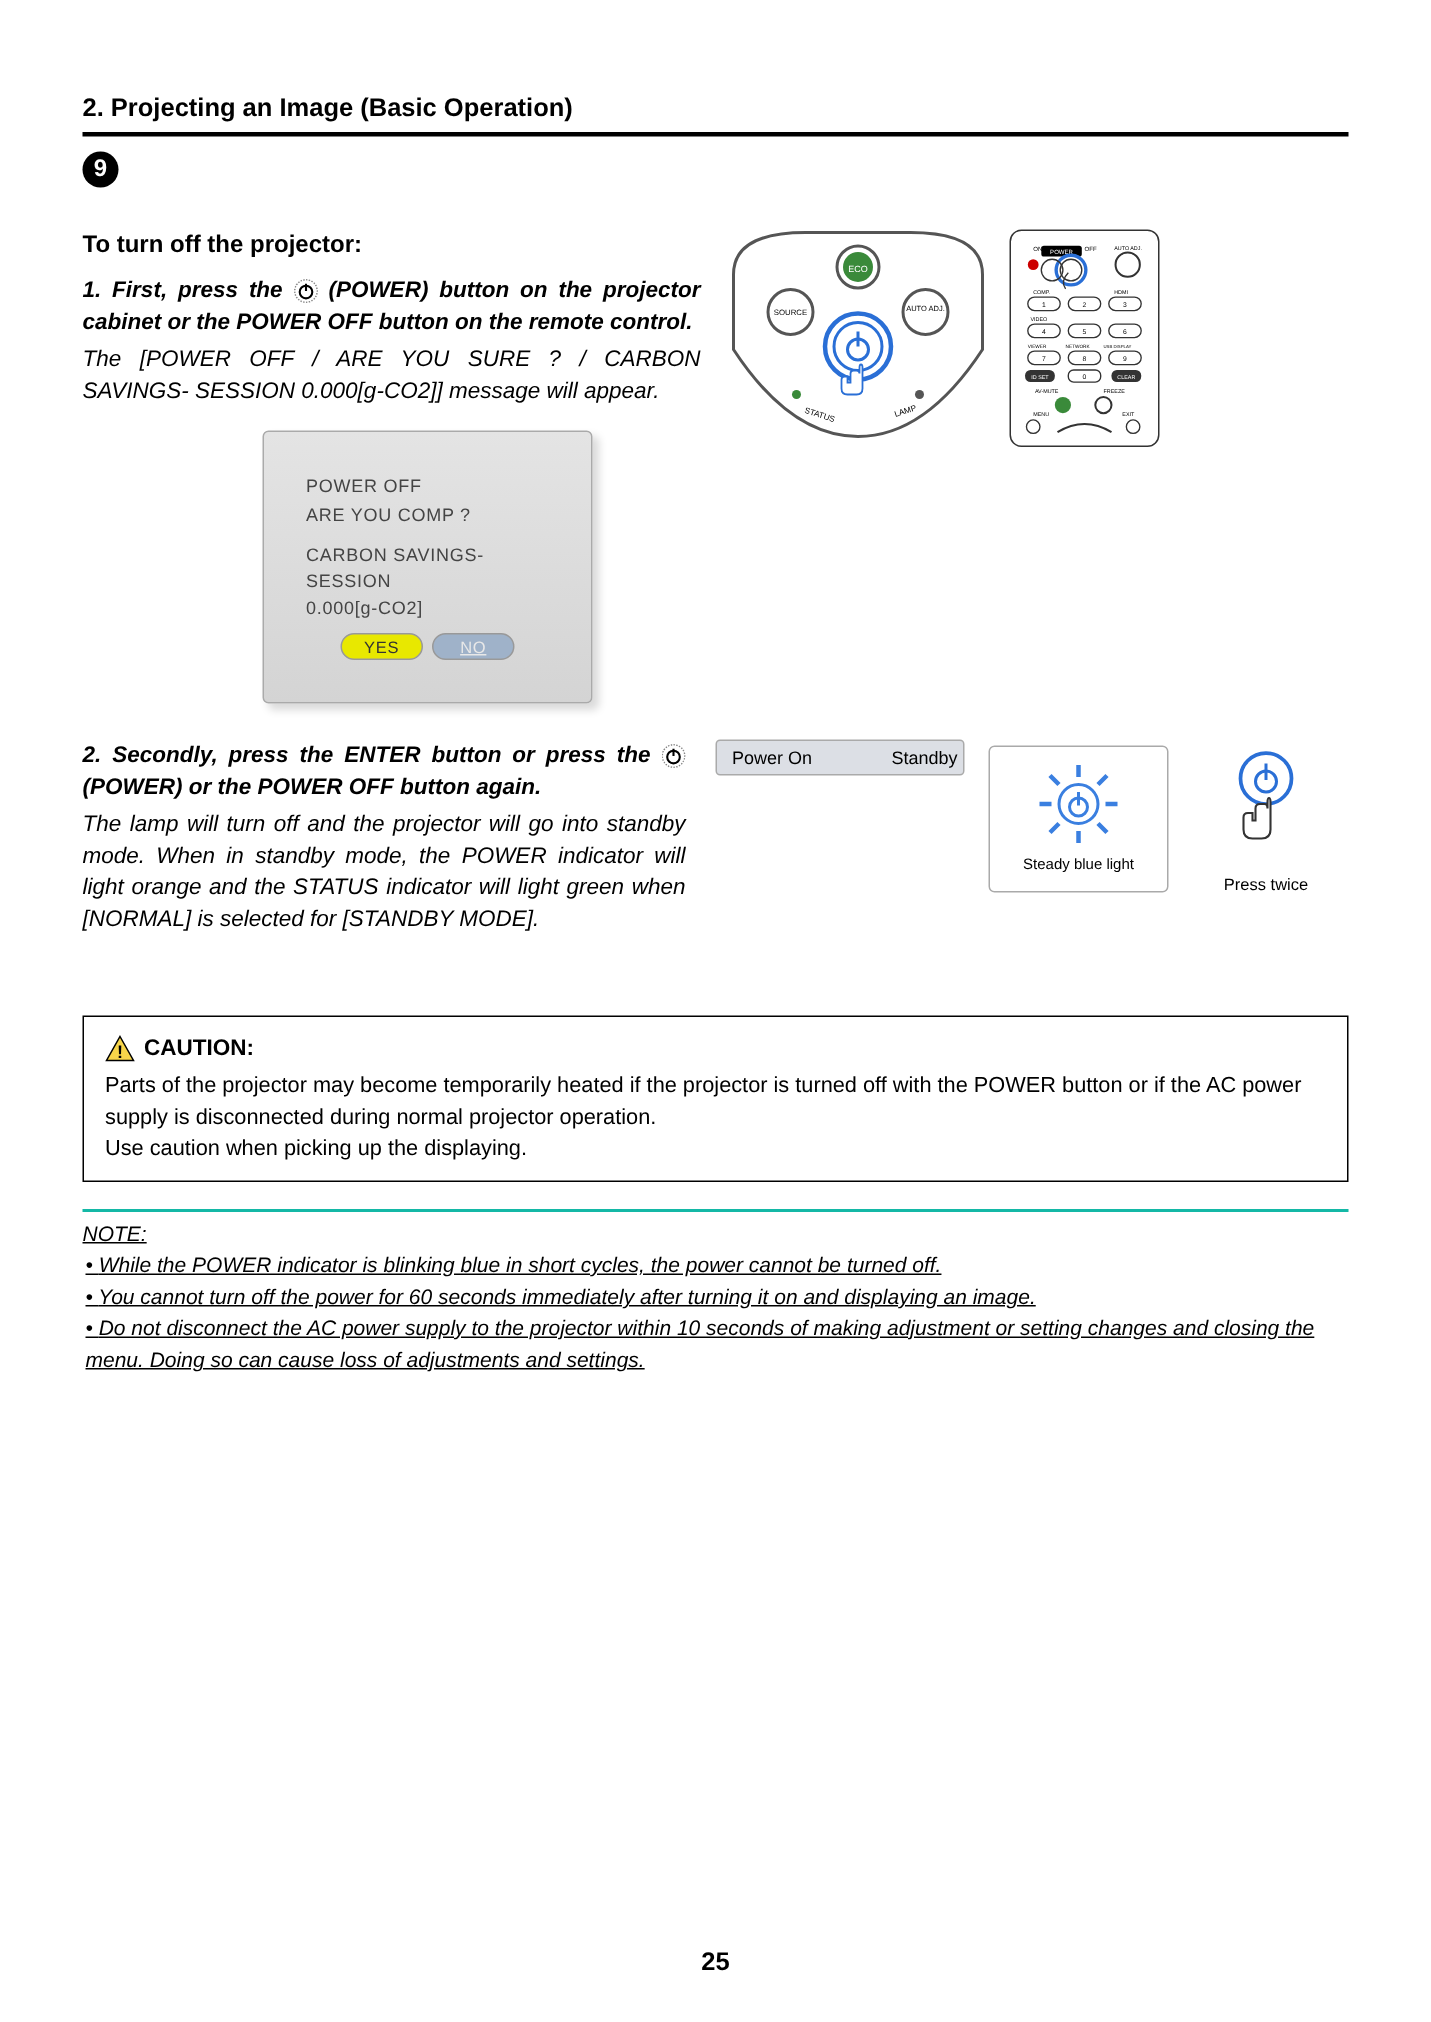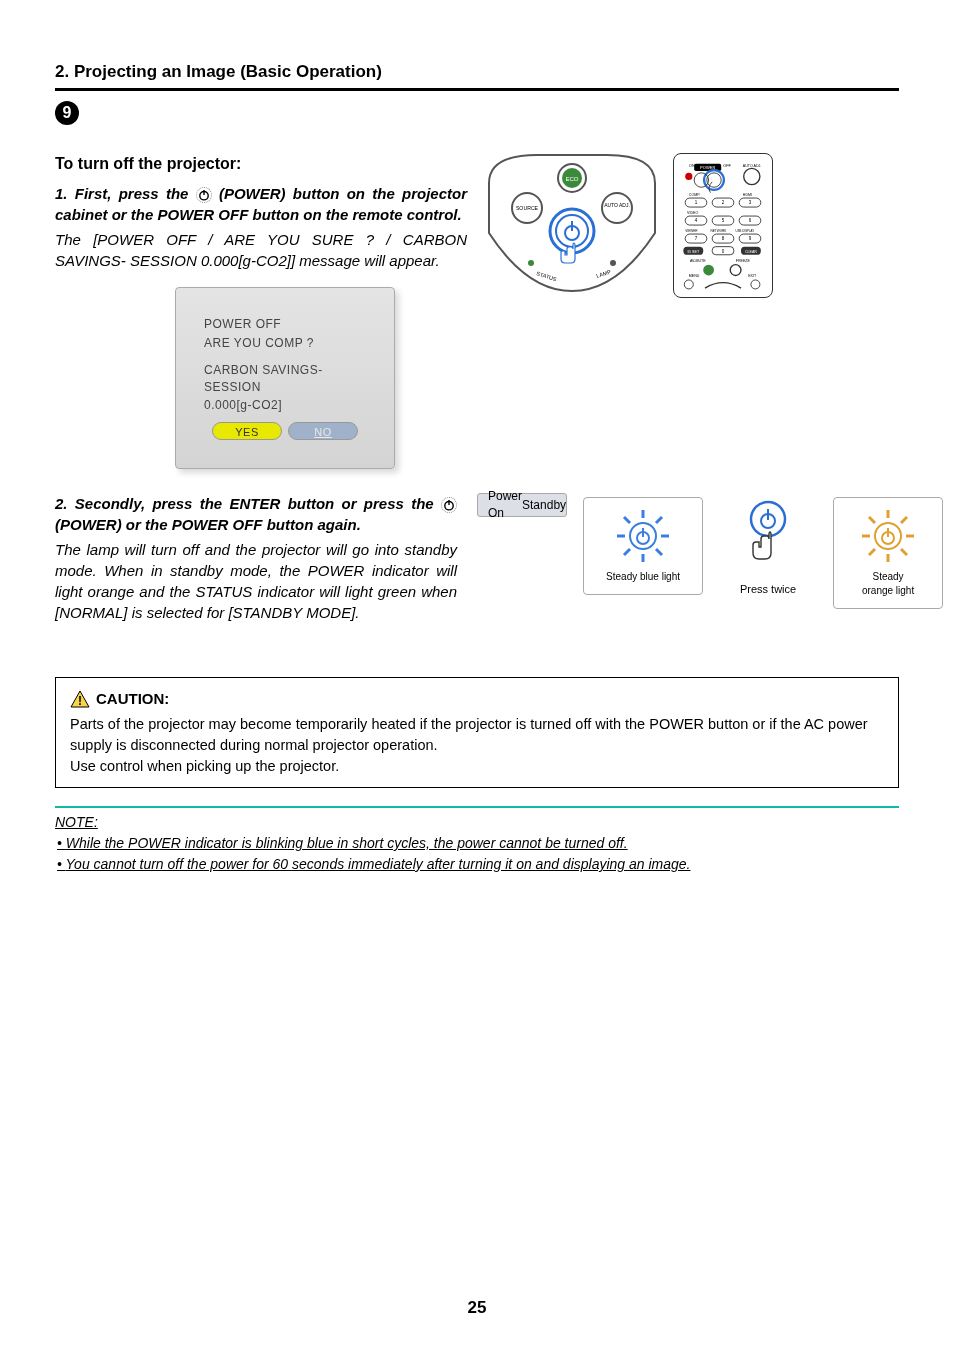--- a/index.html
+++ b/index.html
@@ -59,21 +59,21 @@
     padding:28px;
     font-family: "Arial Narrow", Arial, sans-serif;
     font-size: 12px;
     color:#444;
     letter-spacing:0.5px;
     box-shadow: 4px 4px 6px rgba(0,0,0,0.15);
   }
   .osd .row { margin-bottom:2px; }
   .osd-buttons { display:flex; gap:6px; margin-top:8px; justify-content:center;}
   .osd-btn {
-    width:70px; height:18px; border-radius:9px;
+    width:55px; height:18px; border-radius:9px;
     font-size:11px; text-align:center; line-height:18px;
     color:#333;
   }
   .osd-yes { background:#e8e800; border:1px solid #999; }
   .osd-no  { background:#9fb2c9; border:1px solid #999; color:#e8e8e8;text-decoration:underline;}
 
   
   .panel {
     width:170px; height:145px; position:relative;
   }
@@ -291,60 +291,40 @@
           <circle cx="35" cy="22" r="17" fill="none" stroke="#2a6fd6" stroke-width="2.5"></circle>
           <circle cx="35" cy="24" r="7" fill="none" stroke="#2a6fd6" stroke-width="2"></circle>
           <line x1="35" y1="12" x2="35" y2="23" stroke="#2a6fd6" stroke-width="2"></line>
           <g transform="translate(30,38)">
             <path d="M8 0 L8 18 Q8 24 2 24 L-4 24 Q-10 24 -10 18 L-10 10 Q-10 7 -7 7 L-4 7 L-4 12 L-2 12 L-2 4 Q-2 1 1 1 L4 1 Q6 1 6 4 L6 0 Q6 -3 7 -3 Q8 -3 8 0 Z" fill="#fff" stroke="#333" stroke-width="1.4"></path>
           </g>
         </svg>
         <div>Press twice</div>
       </div>
 
-      <div class="led-box narrow">
-        <span class="burst">
-          <svg viewBox="0 0 56 56">
-            <g stroke="#e0a030" stroke-width="3">
-              <line x1="28" y1="2" x2="28" y2="10"></line>
-                <line x1="28" y1="46" x2="28" y2="54"></line>
-              <line x1="2" y1="28" x2="10" y2="28"></line>
-                <line x1="46" y1="28" x2="54" y2="28"></line>
-              <line x1="9" y1="9" x2="15" y2="15"></line>
-                <line x1="41" y1="41" x2="47" y2="47"></line>
-              <line x1="47" y1="9" x2="41" y2="15"></line>
-                <line x1="15" y1="41" x2="9" y2="47"></line>
-            </g>
-            <circle cx="28" cy="28" r="13" fill="#fff" stroke="#e0a030" stroke-width="2"></circle>
-            <circle cx="28" cy="30" r="6" fill="none" stroke="#e0a030" stroke-width="2"></circle>
-            <line x1="28" y1="20" x2="28" y2="29" stroke="#e0a030" stroke-width="2"></line>
-          </svg>
-        </span>
-        <div>Steady</div>
-        <div>orange light</div>
-      </div>
     </div>
   </div>
 </div>
 
 <div class="caution-box">
   <div class="caution-title">
     <span class="warn-tri">
       <svg viewBox="0 0 20 18">
           <polygon points="10,1 19,17 1,17" fill="#f7d54a" stroke="#000" stroke-width="1"></polygon>
           <text x="10" y="15" font-size="12" font-weight="bold" text-anchor="middle">!</text>
         </svg>
     </span>
     <span>CAUTION:</span>
   </div>
   <div>Parts of the projector may become temporarily heated if the projector is turned off with the POWER button or if the AC power supply is disconnected during normal projector operation.</div>
-  <div>Use control when picking up the projector.</div>
+  <div>Use caution when picking up the displaying.</div>
 </div>
 
 <div class="note-block">
   <div>NOTE:</div>
   <ul>
     <li>While the POWER indicator is blinking blue in short cycles, the power cannot be turned off.</li>
     <li>You cannot turn off the power for 60 seconds immediately after turning it on and displaying an image.</li>
+    <li>Do not disconnect the AC power supply to the projector within 10 seconds of making adjustment or setting changes and closing the menu. Doing so can cause loss of adjustments and settings.</li>
   </ul>
 </div>
 
 <div class="page-num">25</div>
 
 </body></html>

